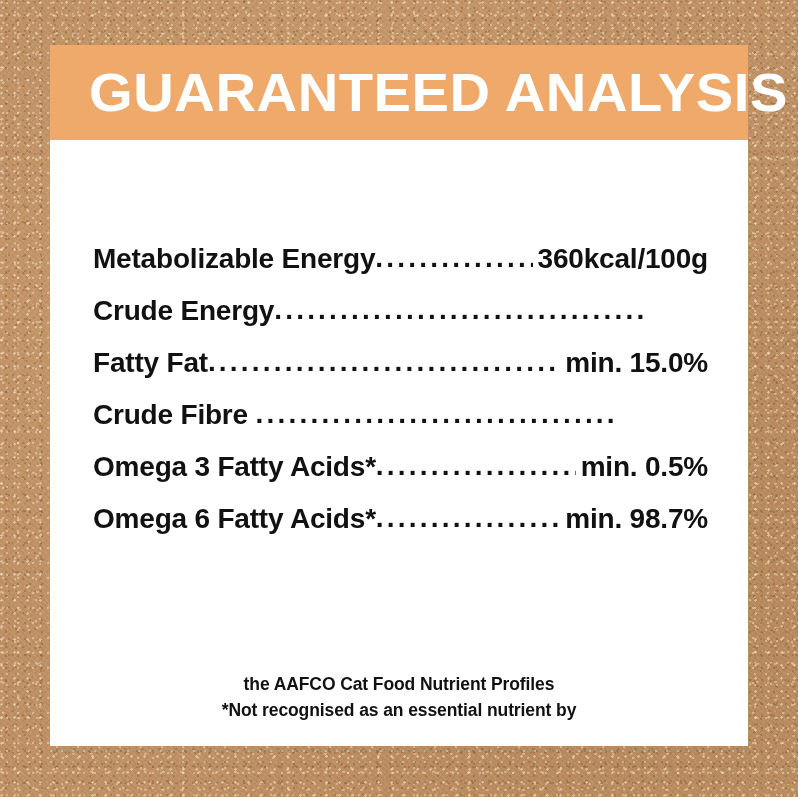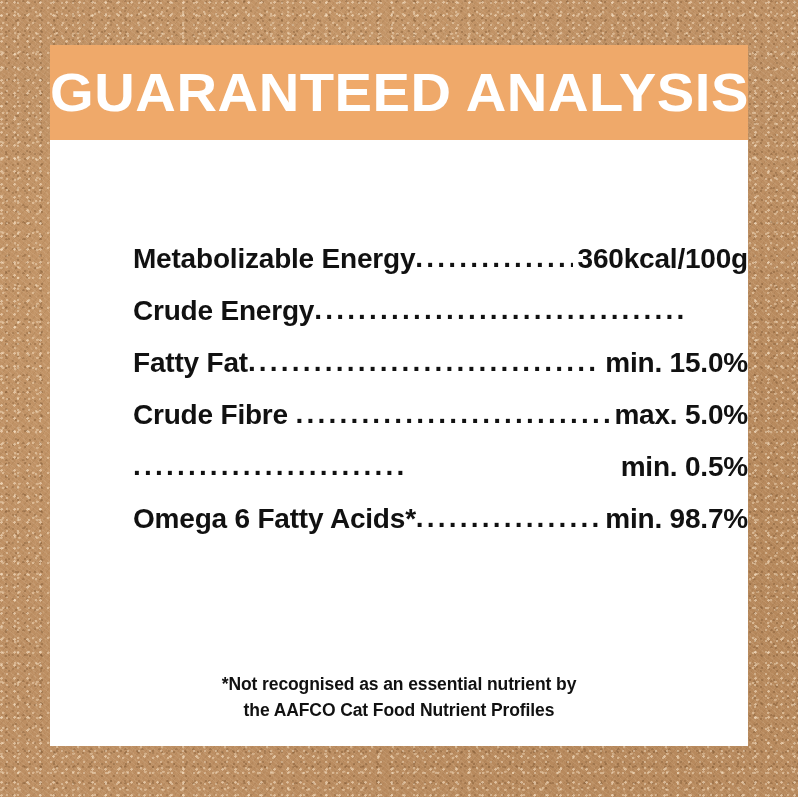--- a/index.html
+++ b/index.html
@@ -69,20 +69,21 @@
   }
 
   
   #header-band {
     width: 100%;
     height: 95px;
     background: #efa96a;
     display: flex;
     align-items: center;
     box-sizing: border-box;
+    padding-left: 39px;
   }
   #header-title {
     color: #ffffff;
     font-family: "Liberation Sans Narrow", "Liberation Sans", sans-serif;
     font-weight: bold;
     font-size: 53px;
     letter-spacing: 0.5px;
     line-height: 1;
     white-space: nowrap;
     transform: scaleX(1.06);
@@ -101,21 +102,20 @@
   }
   .nutrient-row {
     display: flex;
     align-items: baseline;
     width: 100%;
     height: 52px;
     font-size: 28px;
     font-weight: bold;
     color: #111111;
     letter-spacing: -0.2px;
-    margin-left: 40px;
   }
   .nutrient-label {
     white-space: pre;
     flex: 0 0 auto;
   }
   .leader {
     flex: 1 1 auto;
     min-width: 10px;
     overflow: hidden;
     white-space: nowrap;
@@ -179,35 +179,35 @@
 
       <li class="nutrient-row">
         <span class="nutrient-label">Fatty Fat</span>
         <span class="leader">........................................</span>
         <span class="nutrient-value">min. 15.0%</span>
       </li>
 
       <li class="nutrient-row">
         <span class="nutrient-label">Crude Fibre </span>
         <span class="leader">.................................</span>
-        <span class="nutrient-value">max. 5.0%</span>
-      </li>
-
-      <li class="nutrient-row">
+      </li>
+
+      <li class="nutrient-row">
+        <span class="nutrient-label">Omega 3 Fatty Acids*</span>
         <span class="leader">.........................</span>
         <span class="nutrient-value">min. 0.5%</span>
       </li>
 
       <li class="nutrient-row">
         <span class="nutrient-label">Omega 6 Fatty Acids*</span>
         <span class="leader">.........................</span>
         <span class="nutrient-value">min. 98.7%</span>
       </li>
 
     </ul>
 
     <div id="footnote">
+      <div>the AAFCO Cat Food Nutrient Profiles</div>
       <div>*Not recognised as an essential nutrient by</div>
-      <div>the AAFCO Cat Food Nutrient Profiles</div>
     </div>
 
   </div>
 </div>
 
 </body></html>

